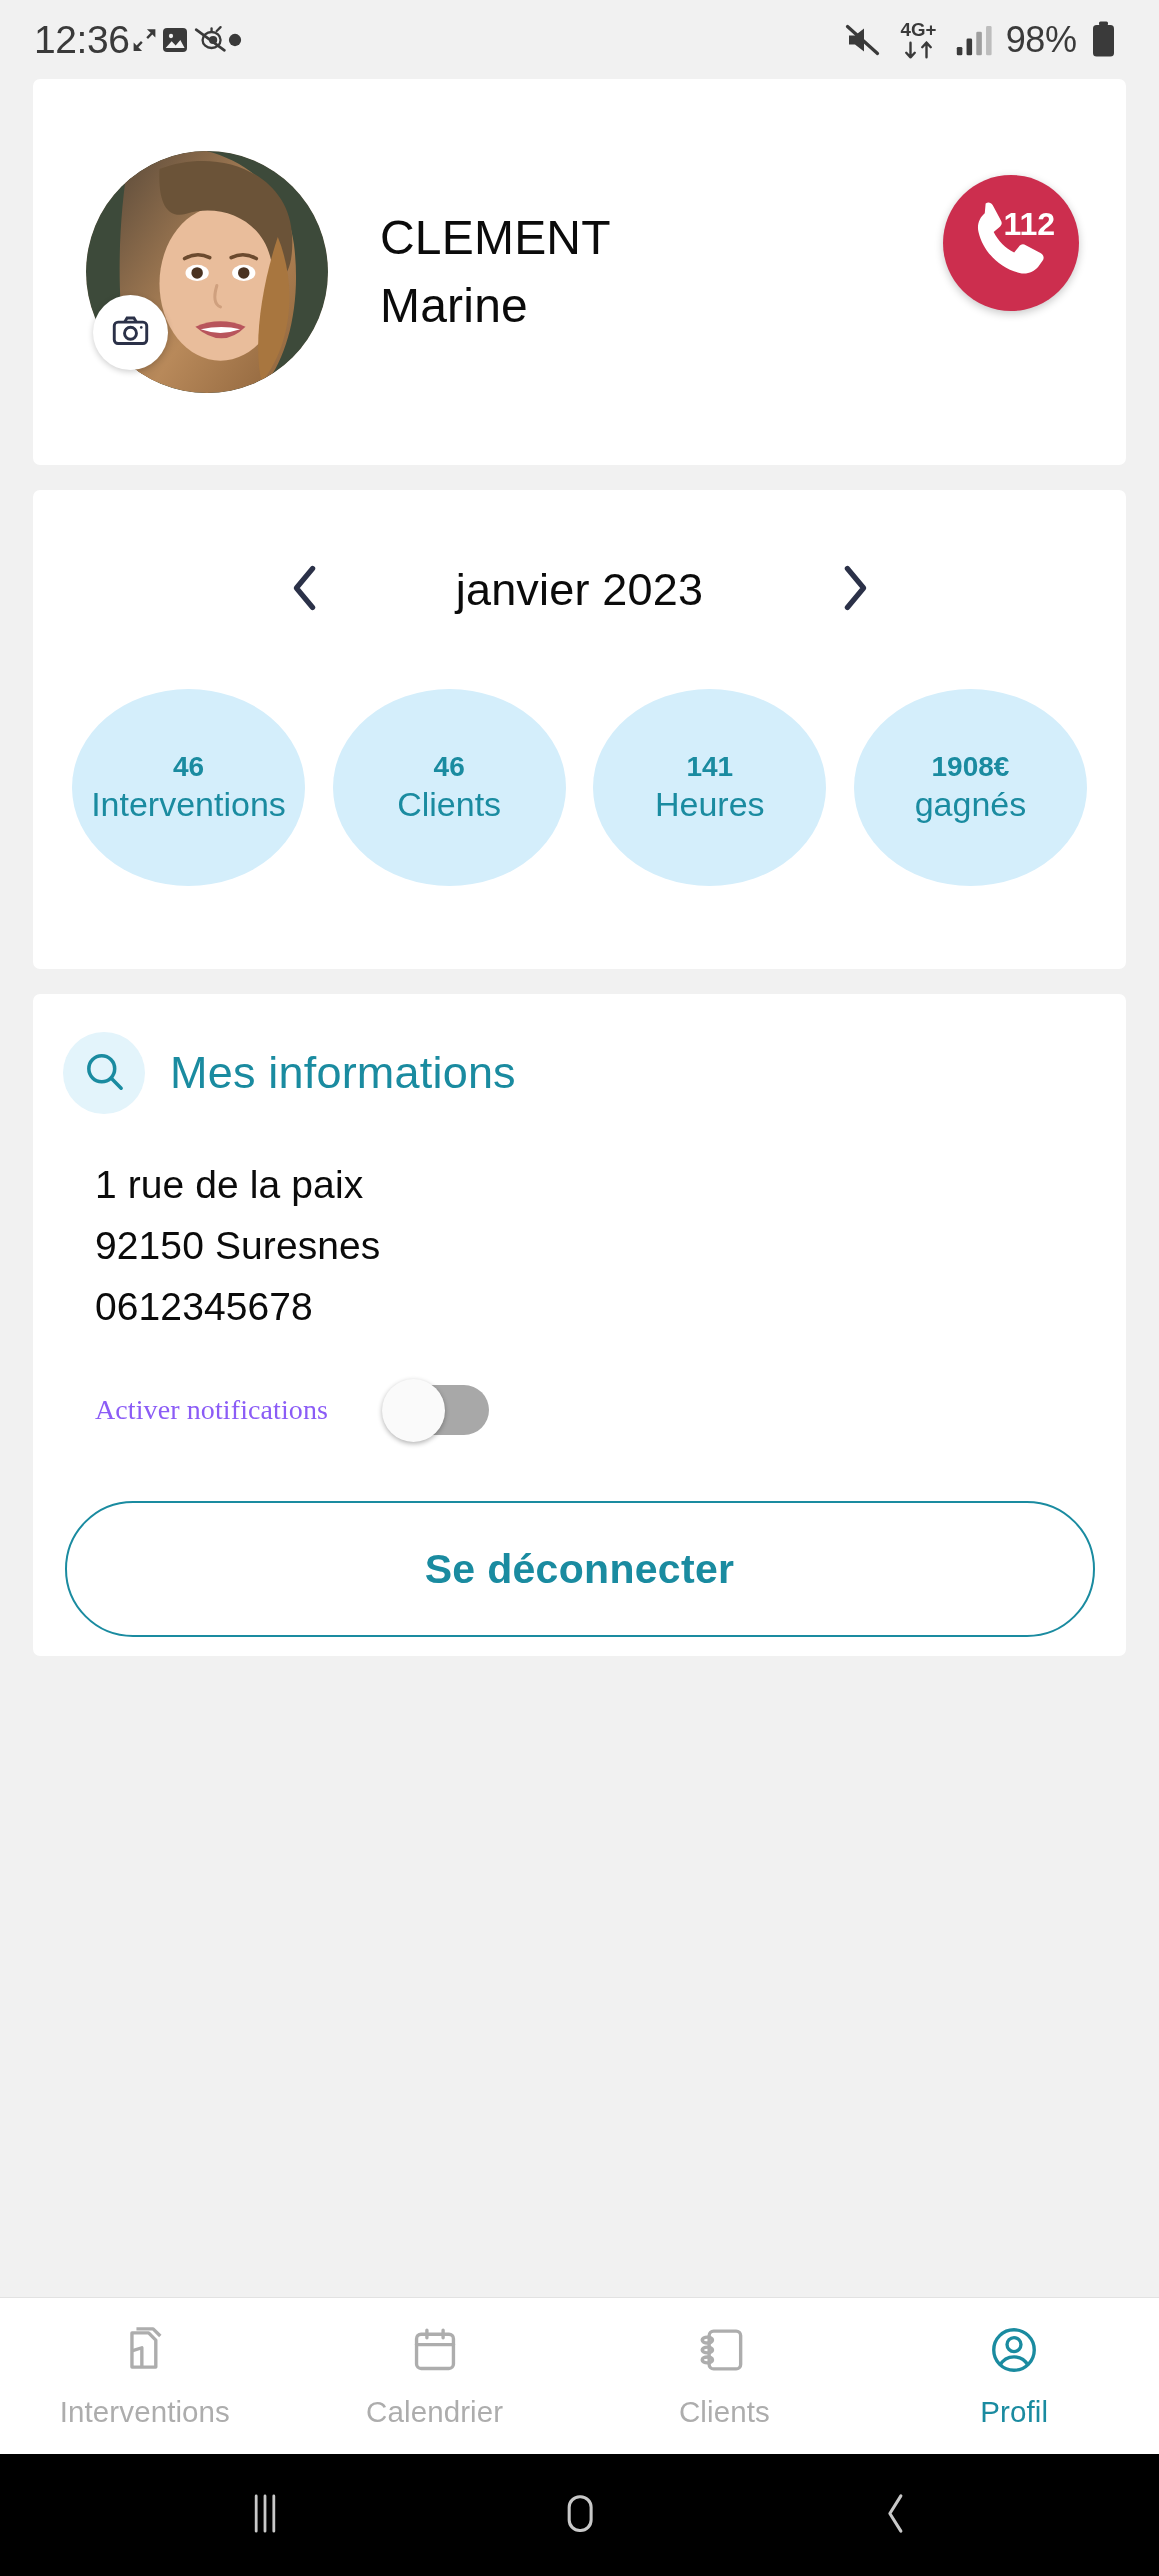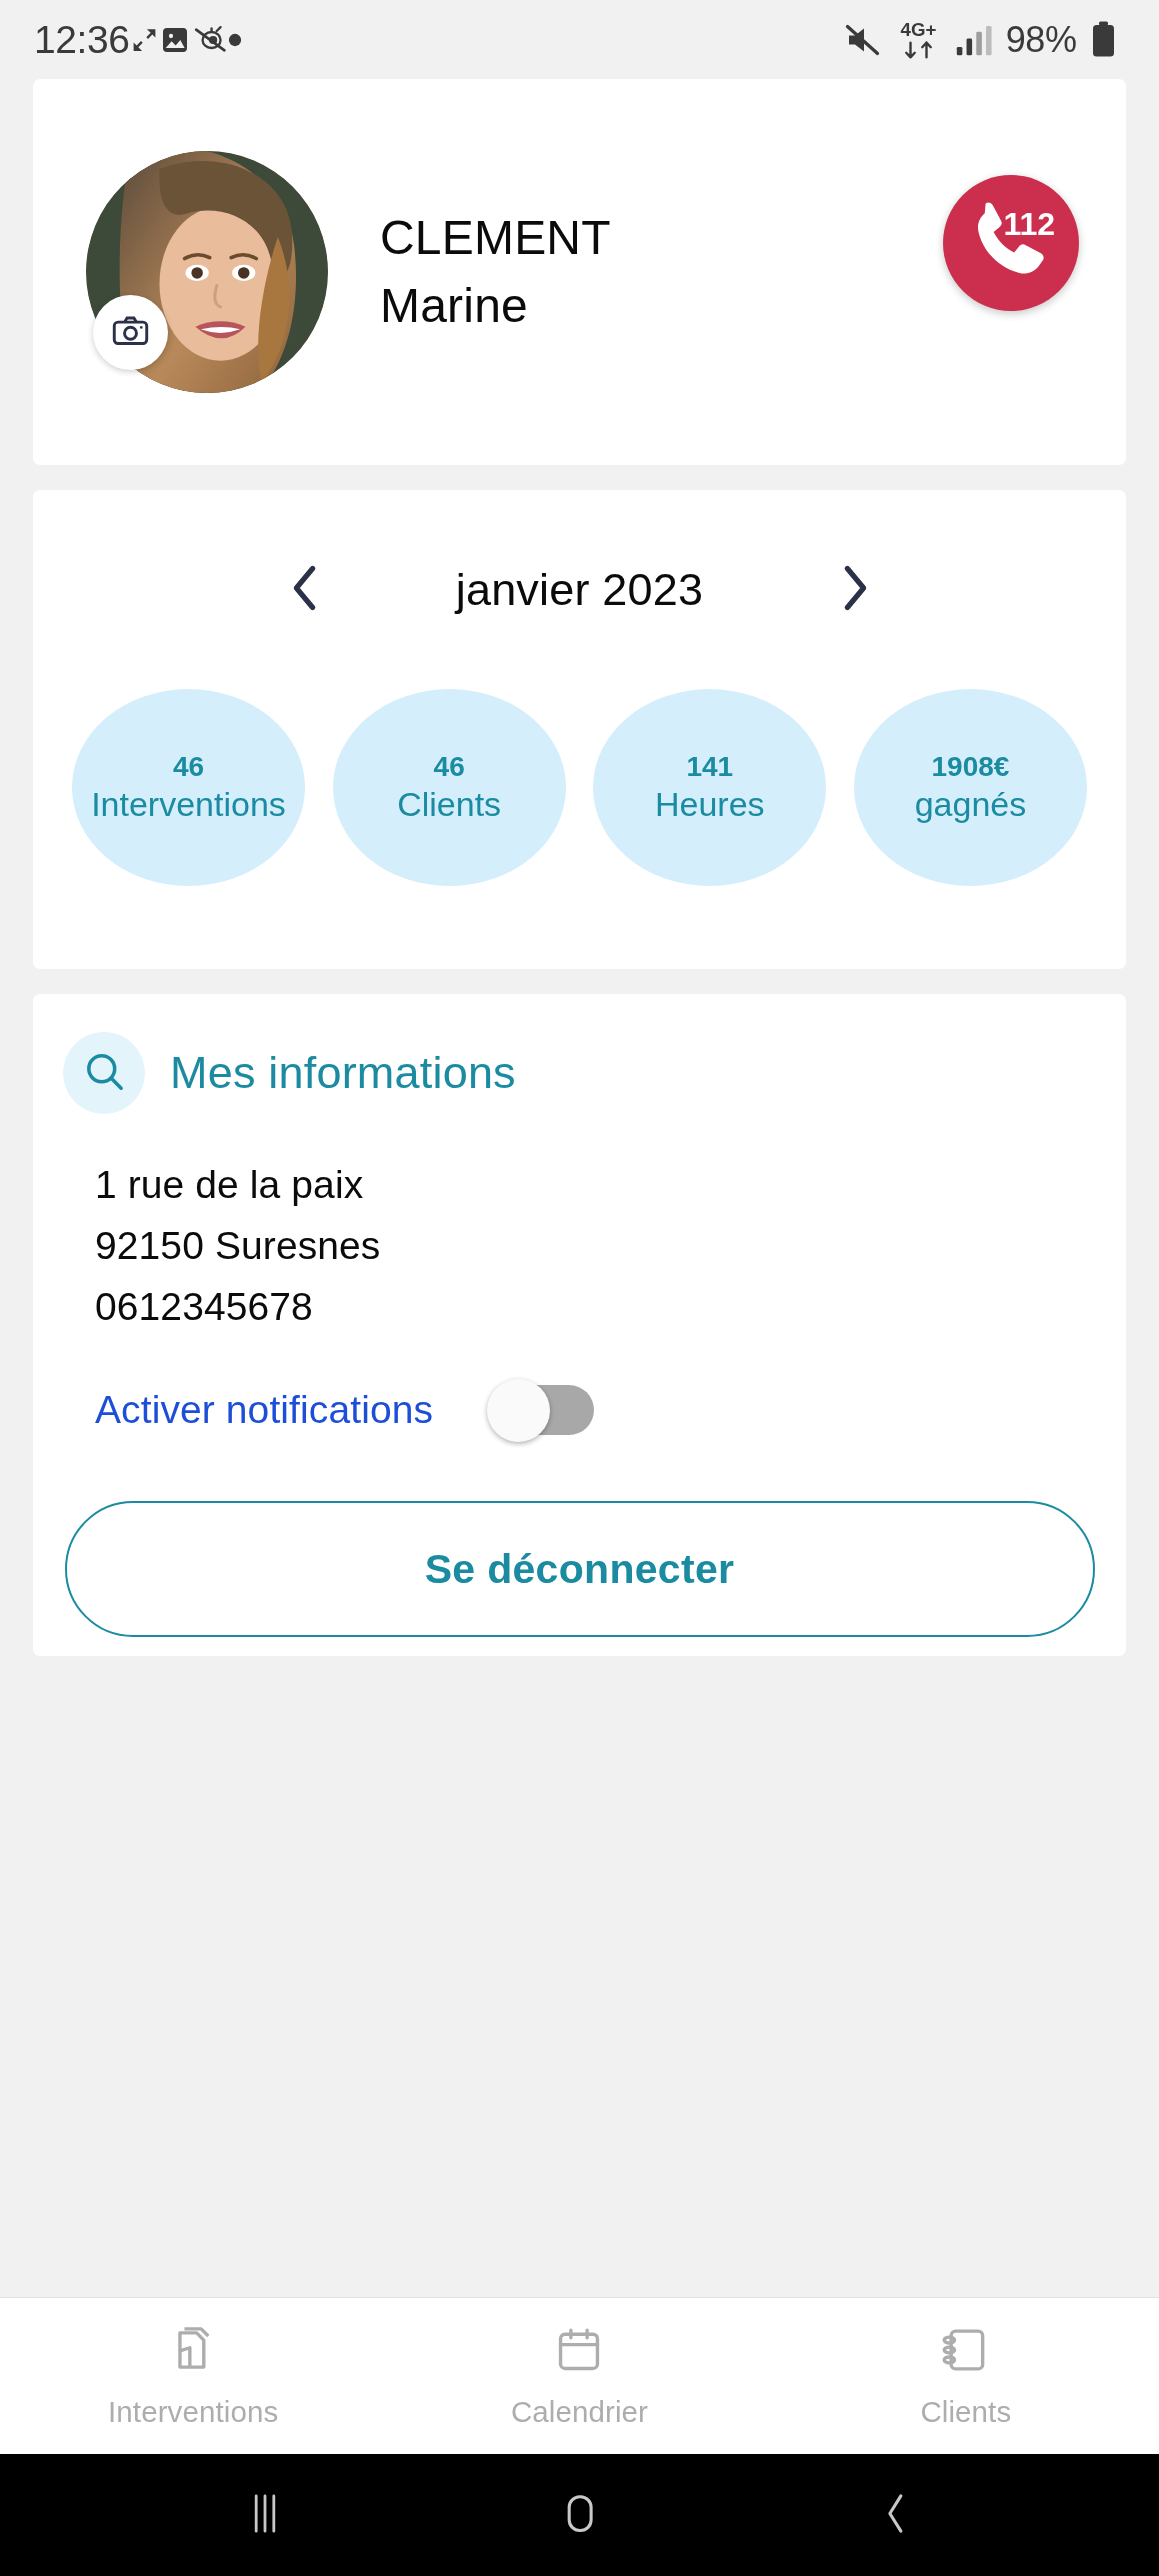--- a/index.html
+++ b/index.html
@@ -216,23 +216,24 @@
     line-height: 1.56;
     letter-spacing: 0.1px;
   }
   .notif-row {
     display: flex;
     align-items: center;
     margin-top: 48px;
     padding-left: 32px;
   }
   .notif-label {
-    font-size: 39px;
-    color: #1d4ed8;
+    font-size: 28px;
+    color: #8b5cf6;
     letter-spacing: 0.1px;
+    font-family: Liberation Serif, serif;
   }
   .toggle {
     margin-left: 59px;
     width: 102px;
     height: 50px;
     border-radius: 25px;
     background: #a8a8a8;
     position: relative;
     cursor: pointer;
   }
@@ -543,20 +544,30 @@
         <svg width="54" height="54" viewBox="0 0 24 24" fill="none" stroke="#adadad" stroke-width="1.5" stroke-linecap="round">
           <rect x="5.4" y="3.6" width="14" height="16.8" rx="2"></rect>
           <ellipse cx="4.6" cy="7.6" rx="2.3" ry="1.3"></ellipse>
           <ellipse cx="4.6" cy="12" rx="2.3" ry="1.3"></ellipse>
           <ellipse cx="4.6" cy="16.4" rx="2.3" ry="1.3"></ellipse>
         </svg>
       </span>
       <span class="tab-label">Clients</span>
     </div>
 
+    <div class="tab active">
+      <span>
+        <svg width="54" height="54" viewBox="0 0 24 24" fill="none" stroke="#1a8ba0" stroke-width="1.5">
+          <circle cx="12" cy="12" r="9"></circle>
+          <circle cx="12" cy="9.6" r="3.1"></circle>
+          <path d="M5.8 18.8 a7 7 0 0 1 12.4 0"></path>
+        </svg>
+      </span>
+      <span class="tab-label">Profil</span>
+    </div>
 
   </div>
 
   <div class="navbar">
     <div class="nav-btn">
       <span>
         <svg width="36" height="47" viewBox="0 0 24 32" stroke="#c8c8c8" stroke-width="1.9" stroke-linecap="round">
           <path d="M6 4 V28 M12 4 V28 M18 4 V28"></path>
         </svg>
       </span>

